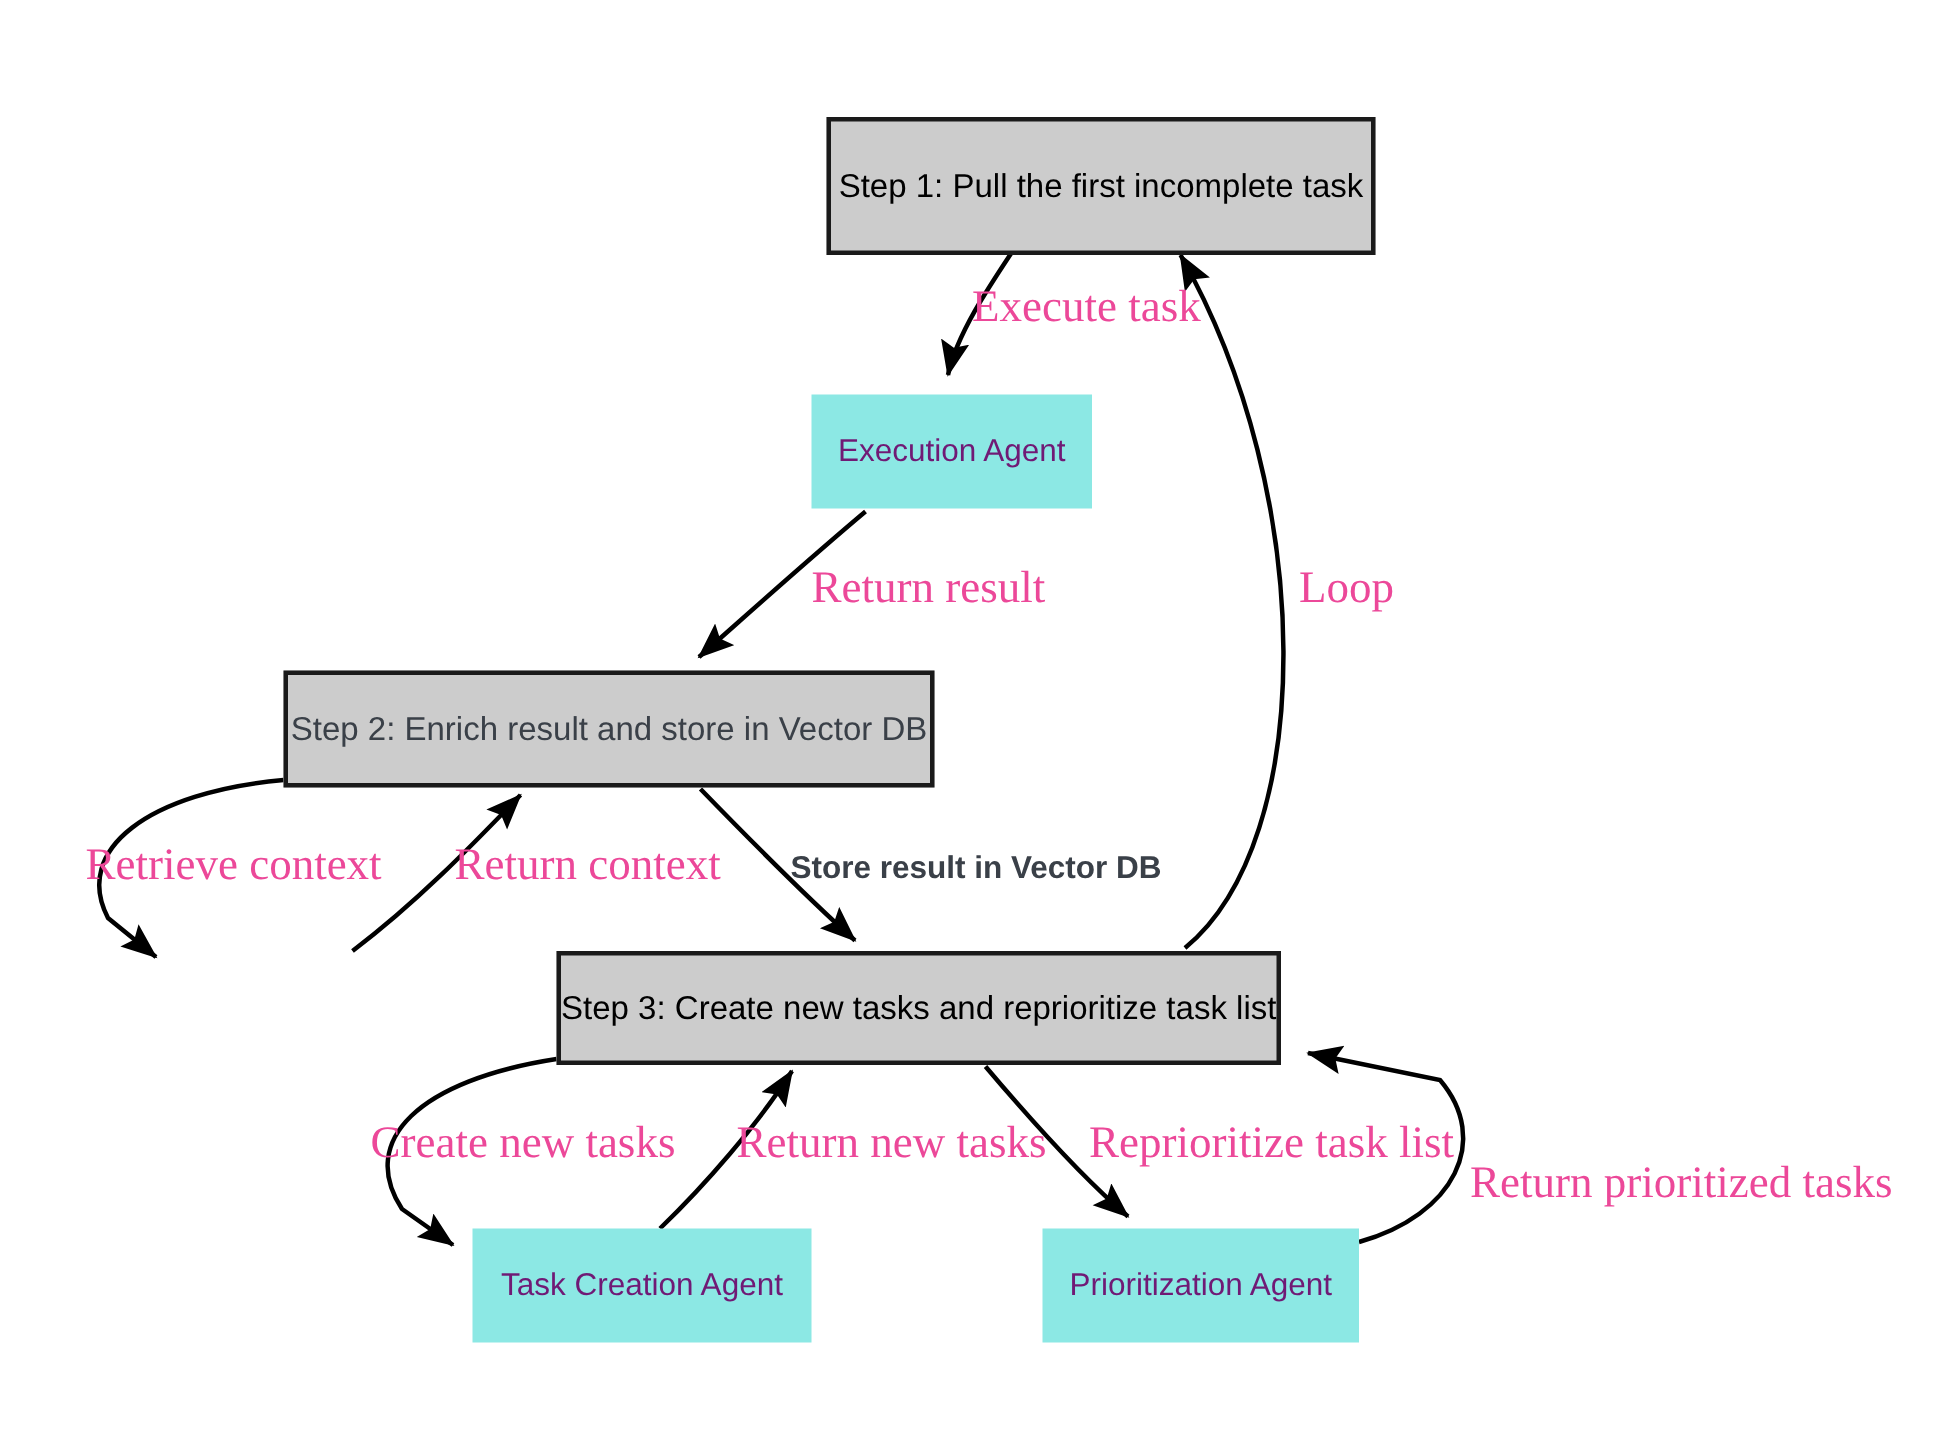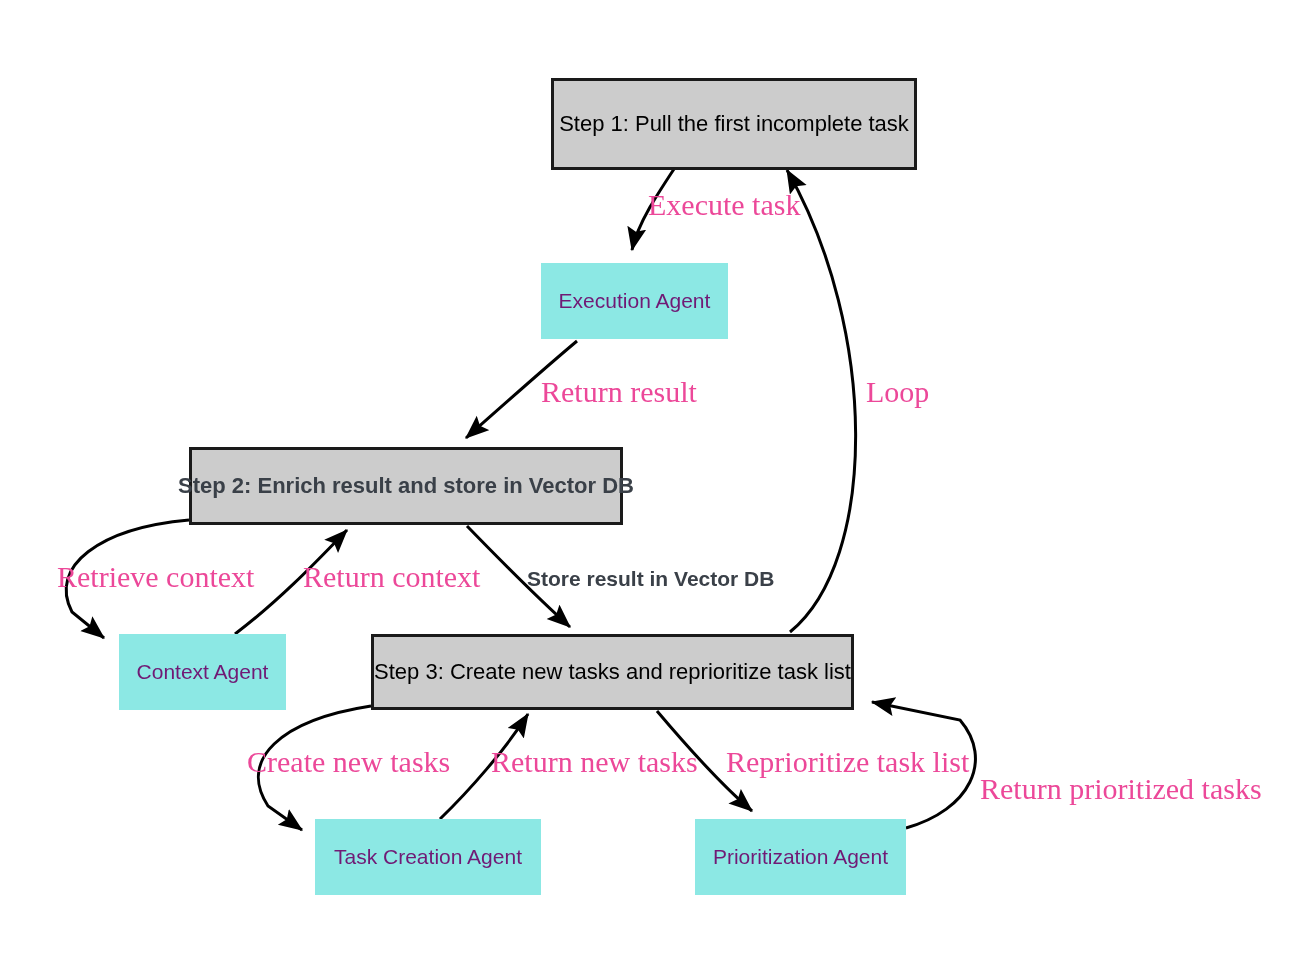--- a/index.html
+++ b/index.html
@@ -44,21 +44,21 @@
     line-height: 1.15;
     white-space: nowrap;
   }
   .lbl-step-plain {
     font-size: 22px;
     font-weight: 400;
     color: #000000;
   }
   .lbl-step-bold {
     font-size: 22px;
-    font-weight: 700;
+    font-weight: 400;
     color: #3a4048;
   }
   .lbl-agent {
     font-size: 21px;
     font-weight: 400;
     color: #701a75;
   }
   .edge-label {
     position: absolute;
     z-index: 4;
@@ -116,23 +116,20 @@
   </div>
 
   <div class="node node-agent" style="left:541px; top:263px; width:187px; height:76px;">
     <span class="node-label lbl-agent">Execution Agent</span>
   </div>
 
   <div class="node node-step" style="left:189px; top:447px; width:434px; height:78px;">
     <span class="node-label lbl-step-bold">Step 2: Enrich result and store in Vector DB</span>
   </div>
 
-  <div class="node node-agent" style="left:119px; top:634px; width:167px; height:76px;">
-    <span class="node-label lbl-agent">Context Agent</span>
-  </div>
 
   <div class="node node-step" style="left:371px; top:634px; width:483px; height:76px;">
     <span class="node-label lbl-step-plain">Step 3: Create new tasks and reprioritize task list</span>
   </div>
 
   <div class="node node-agent" style="left:315px; top:819px; width:226px; height:76px;">
     <span class="node-label lbl-agent">Task Creation Agent</span>
   </div>
 
   <div class="node node-agent" style="left:695px; top:819px; width:211px; height:76px;">

